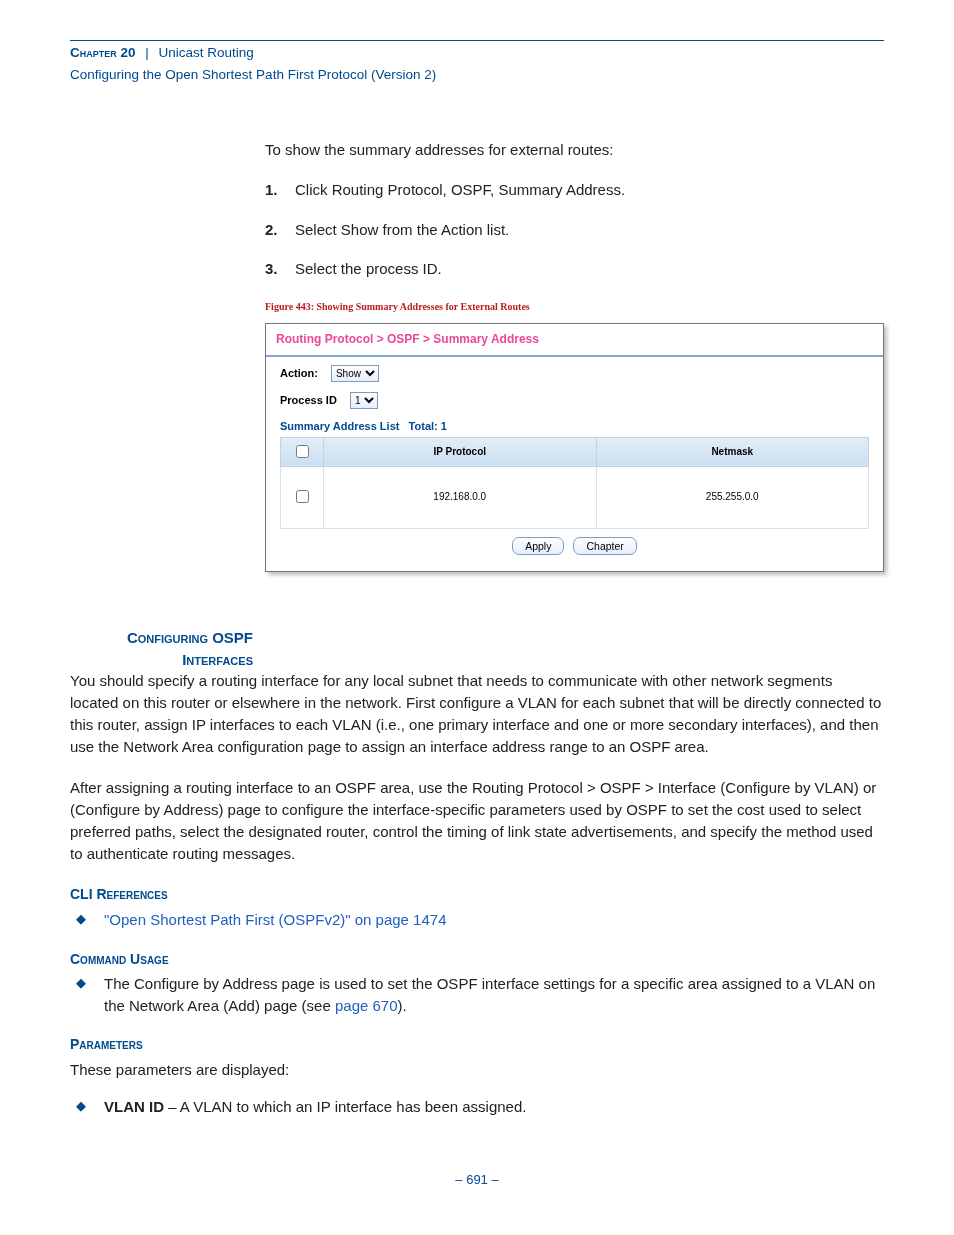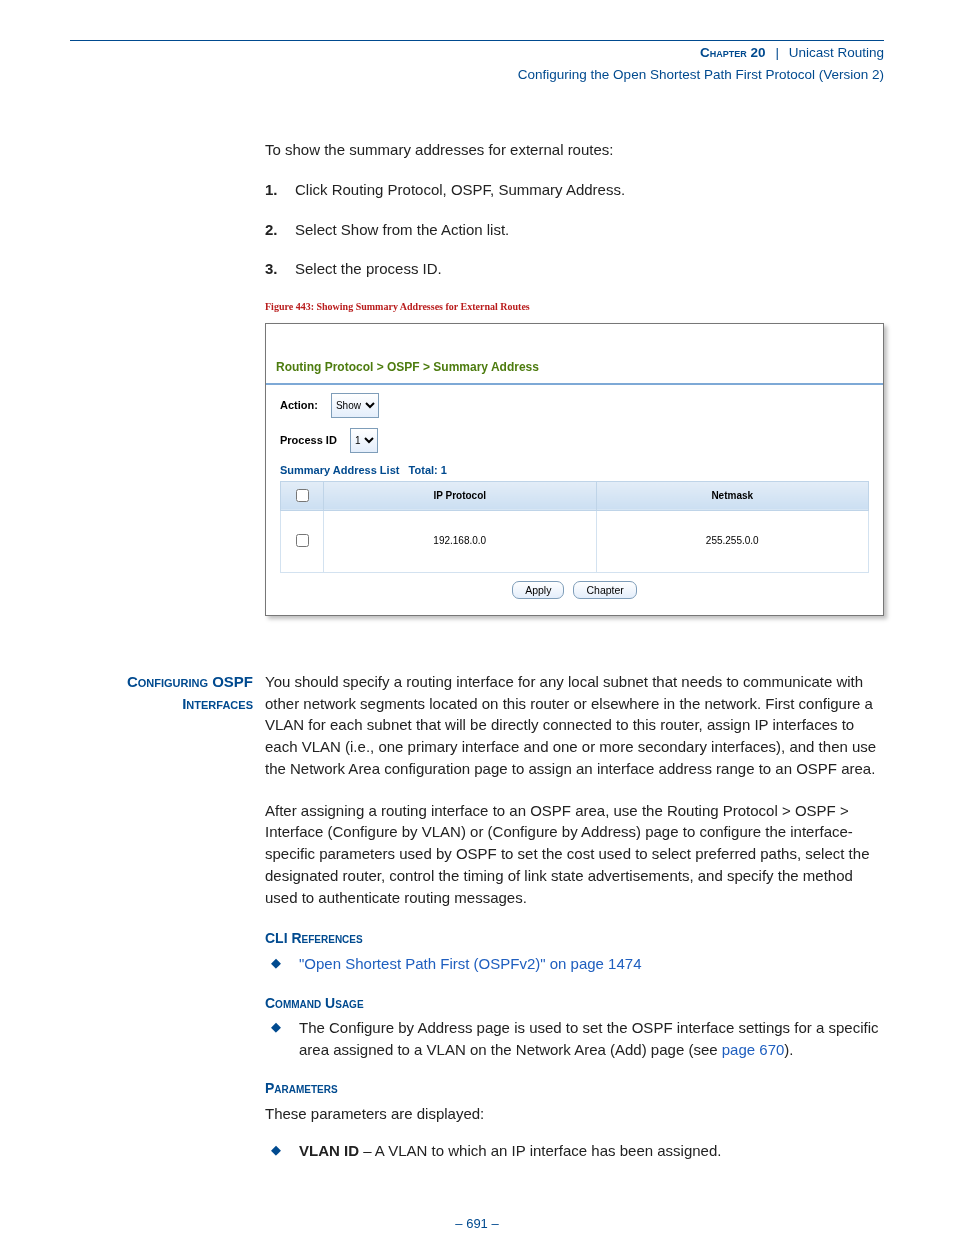--- a/index.html
+++ b/index.html
@@ -13,21 +13,21 @@
   .page {
     width: 954px;
     box-sizing: border-box;
     padding: 40px 70px 60px 70px;
   }
   .top-rule {
     border-top: 1.5px solid #004a8f;
     margin-bottom: 2px;
   }
   .header-block {
-    text-align: right;
+    text-align: left;
     color: #004a8f;
     font-size: 13.5px;
     margin-bottom: 55px;
   }
   .header-block .chapter {
     font-weight: bold;
     font-variant: small-caps;
     color: #004a8f;
   }
   .header-block .pipe {
@@ -52,35 +52,34 @@
   }
   
   .mock {
     border: 1.5px solid #777;
     box-shadow: 3px 3px 4px rgba(0,0,0,0.25);
     font-family: Arial, sans-serif;
     background: #fff;
     margin-bottom: 55px;
   }
   .mock .breadcrumb {
-    color: #4d7c0f;
+    color: #ec4899;
     font-size: 12px;
     font-weight: bold;
     padding: 7px 10px;
     border-bottom: 2px solid #7ea9d6;
-    margin-top: 28px;
   }
   .mock .formarea { padding: 8px 14px 10px 14px; font-size: 11px; color: #000; }
   .mock .formrow { margin-bottom: 10px; }
   .mock .formrow label { font-weight: bold; margin-right: 10px; font-size: 11px; }
   .mock select {
     font-size: 10px;
     border: 1px solid #7e9db9;
     background: linear-gradient(#fff,#e4eefb);
-    height: 25px;
+    height: 17px;
   }
   .mock .listtitle { color: #004a8f; font-size: 11px; font-weight: bold; }
   .mock table { width: 100%; border-collapse: collapse; font-size: 10px; margin-top: 2px; }
   .mock th {
     background: linear-gradient(#e3edf7,#cbdff2);
     border: 1px solid #bfd4e8;
     font-weight: bold;
     color: #000;
     padding: 4px 6px;
   }
@@ -93,21 +92,21 @@
   .mock .btns { text-align: center; padding: 8px 0 6px 0; }
   .mock button {
     font-size: 10.5px;
     border: 1px solid #7e9db9;
     background: linear-gradient(#fff,#e4eefb);
     padding: 2px 12px;
     border-radius: 7px;
     margin: 0 3px;
   }
   
-  .block { display: flex; margin-bottom: 22px; }
+  .block { display: flex; margin-bottom: 22px; flex-direction: column; }
   .sidehead {
     width: 195px;
     flex-shrink: 0;
     text-align: right;
     padding-right: 12px;
     box-sizing: border-box;
     color: #004a8f;
     font-weight: bold;
     font-variant: small-caps;
     font-size: 15px;

